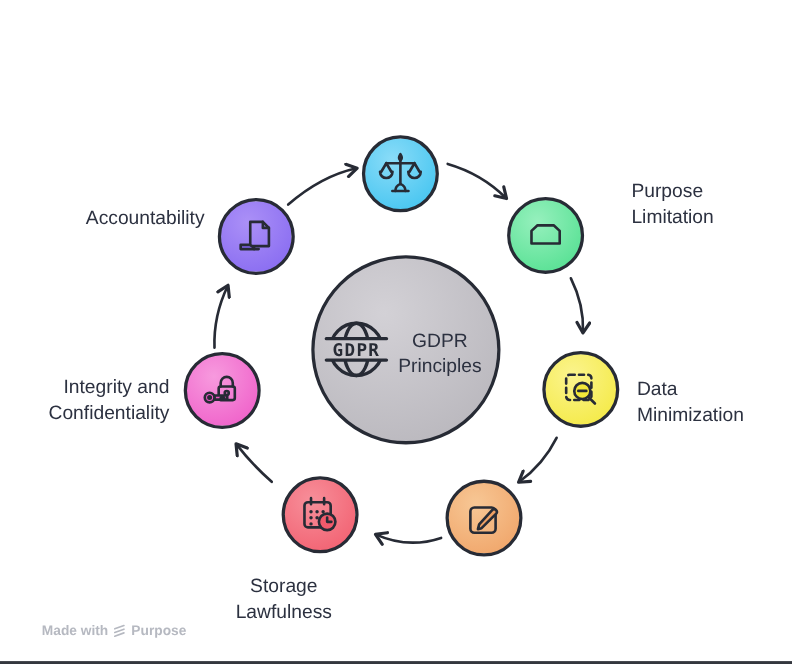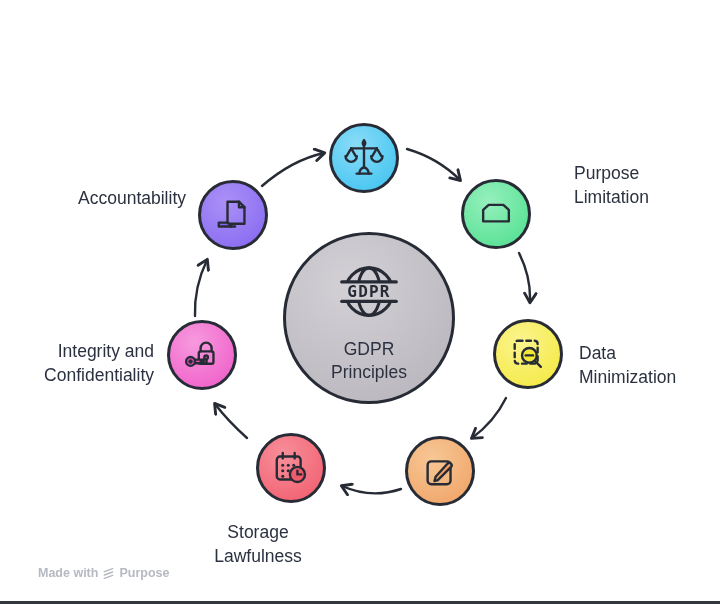--- a/index.html
+++ b/index.html
@@ -9,21 +9,21 @@
   .canvas { position:absolute; inset:0; width:720px; height:604px; background:#ffffff; }
 
   .arrow-layer { position:absolute; left:0; top:0; width:720px; height:604px; pointer-events:none; }
   .arrow { stroke:var(--ink); stroke-width:2.4; fill:none; stroke-linecap:round; }
 
   .node { position:absolute; width:70px; height:70px; border-radius:50%;
           border:3px solid var(--ink); display:flex; align-items:center; justify-content:center; }
   .node svg { width:44px; height:44px; display:block; }
 
   .center-node { position:absolute; left:283px; top:232px; width:172px; height:172px; border-radius:50%;
-          border:3px solid var(--ink); display:flex; flex-direction:column; align-items:center; justify-content:center; }
+          border:3px solid var(--ink); display:flex; flex-direction:row; align-items:center; }
   .center-node svg { width:76px; height:76px; display:block; margin-top:4px; }
   .center-label { margin-top:6px; font-size:17.5px; line-height:23px; font-weight:500; color:var(--text);
           text-align:center; white-space:pre-line; }
 
   .stroke { stroke:var(--ink); fill:none; stroke-width:2.6; stroke-linecap:round; stroke-linejoin:round; }
   .fill-ink { fill:var(--ink); stroke:none; }
   .fill-node { fill:currentColor; }
 
   .label { position:absolute; font-size:17.5px; line-height:24px; font-weight:500; color:var(--text);
           white-space:pre-line; }

